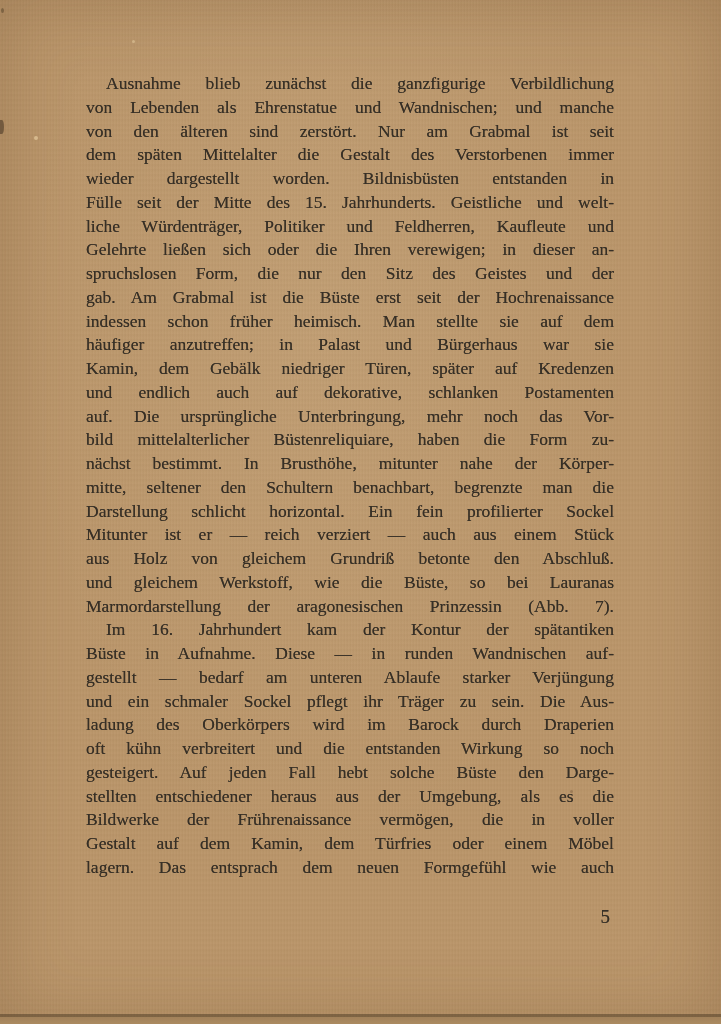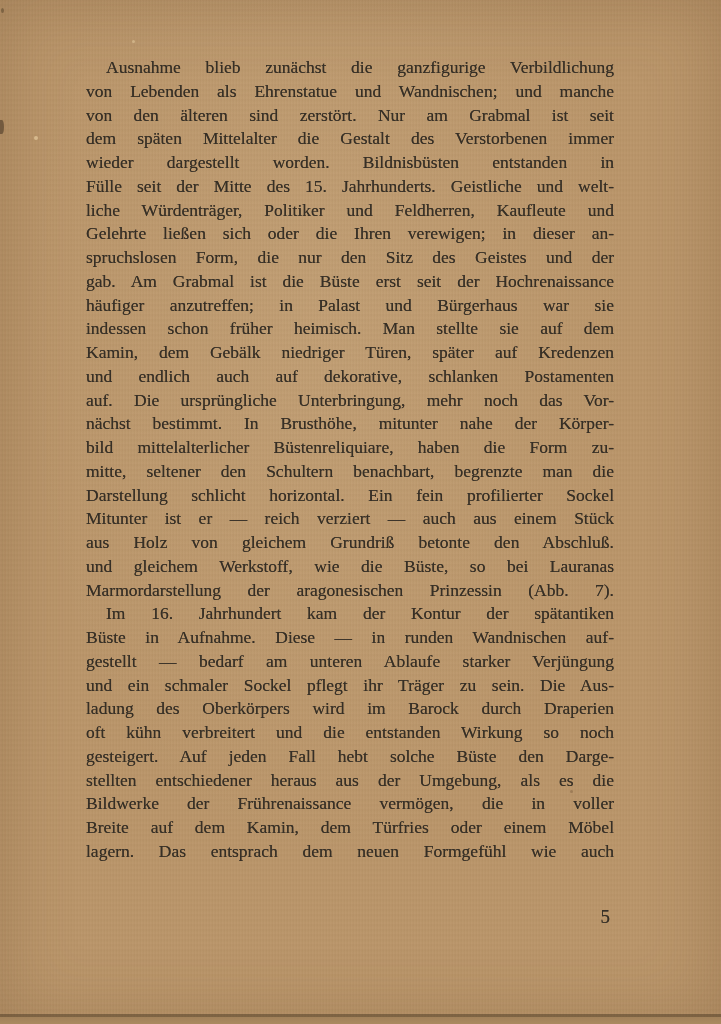--- a/index.html
+++ b/index.html
@@ -20,21 +20,21 @@
   .grain {
     position: absolute; inset: 0; pointer-events: none;
     background:
       repeating-linear-gradient(90deg, rgba(255,255,255,0.018) 0 1px, rgba(0,0,0,0.016) 2px 3px),
       repeating-linear-gradient(0deg, rgba(255,255,255,0.012) 0 2px, rgba(0,0,0,0.012) 3px 5px);
     mix-blend-mode: normal;
   }
   .text-block {
     position: absolute;
     left: 86px;
-    top: 56px;
+    top: 72px;
     width: 528px;
     color: var(--ink, #362f26);
     font-size: 17.5px;
     line-height: 23.75px;
     text-shadow: 0 0 0.6px rgba(54,47,38,0.75);
   }
   .para { margin: 0; }
   .line {
     white-space: nowrap;
     text-align: justify;
@@ -82,45 +82,45 @@
         <div class="line first">Ausnahme blieb zunächst die ganzfigurige Verbildlichung</div>
         <div class="line">von Lebenden als Ehrenstatue und Wandnischen; und manche</div>
         <div class="line">von den älteren sind zerstört. Nur am Grabmal ist seit</div>
         <div class="line">dem späten Mittelalter die Gestalt des Verstorbenen immer</div>
         <div class="line">wieder dargestellt worden. Bildnisbüsten entstanden in</div>
         <div class="line">Fülle seit der Mitte des 15. Jahrhunderts. Geistliche und welt-</div>
         <div class="line">liche Würdenträger, Politiker und Feldherren, Kaufleute und</div>
         <div class="line">Gelehrte ließen sich oder die Ihren verewigen; in dieser an-</div>
         <div class="line">spruchslosen Form, die nur den Sitz des Geistes und der</div>
         <div class="line">gab. Am Grabmal ist die Büste erst seit der Hochrenaissance</div>
+        <div class="line">indessen schon früher heimisch. Man stellte sie auf dem</div>
         <div class="line">häufiger anzutreffen; in Palast und Bürgerhaus war sie</div>
-        <div class="line">indessen schon früher heimisch. Man stellte sie auf dem</div>
         <div class="line">Kamin, dem Gebälk niedriger Türen, später auf Kredenzen</div>
         <div class="line">und endlich auch auf dekorative, schlanken Postamenten</div>
         <div class="line">auf. Die ursprüngliche Unterbringung, mehr noch das Vor-</div>
+        <div class="line">bild mittelalterlicher Büstenreliquiare, haben die Form zu-</div>
         <div class="line">nächst bestimmt. In Brusthöhe, mitunter nahe der Körper-</div>
-        <div class="line">bild mittelalterlicher Büstenreliquiare, haben die Form zu-</div>
         <div class="line">mitte, seltener den Schultern benachbart, begrenzte man die</div>
         <div class="line">Darstellung schlicht horizontal. Ein fein profilierter Sockel</div>
         <div class="line">Mitunter ist er — reich verziert — auch aus einem Stück</div>
         <div class="line">aus Holz von gleichem Grundriß betonte den Abschluß.</div>
         <div class="line">und gleichem Werkstoff, wie die Büste, so bei Lauranas</div>
         <div class="line">Marmordarstellung der aragonesischen Prinzessin (Abb. 7).</div>
       </div>
       <div class="para">
         <div class="line first">Im 16. Jahrhundert kam der Kontur der spätantiken</div>
         <div class="line">Büste in Aufnahme. Diese — in runden Wandnischen auf-</div>
         <div class="line">gestellt — bedarf am unteren Ablaufe starker Verjüngung</div>
         <div class="line">und ein schmaler Sockel pflegt ihr Träger zu sein. Die Aus-</div>
         <div class="line">ladung des Oberkörpers wird im Barock durch Draperien</div>
         <div class="line">oft kühn verbreitert und die entstanden Wirkung so noch</div>
         <div class="line">gesteigert. Auf jeden Fall hebt solche Büste den Darge-</div>
         <div class="line">stellten entschiedener heraus aus der Umgebung, als es die</div>
         <div class="line">Bildwerke der Frührenaissance vermögen, die in voller</div>
-        <div class="line">Breite auf dem Kamin, dem Türfries oder einem Möbel</div>
+        <div class="line">Gestalt auf dem Kamin, dem Türfries oder einem Möbel</div>
         <div class="line">lagern. Das entsprach dem neuen Formgefühl wie auch</div>
       </div>
     </div>
 
   <div class="page-number">5</div>
 
   <div class="edge-line"></div>
   <div class="edge-bottom"></div>
   <div class="mark-left"></div>
   <div class="speck s1"></div>

